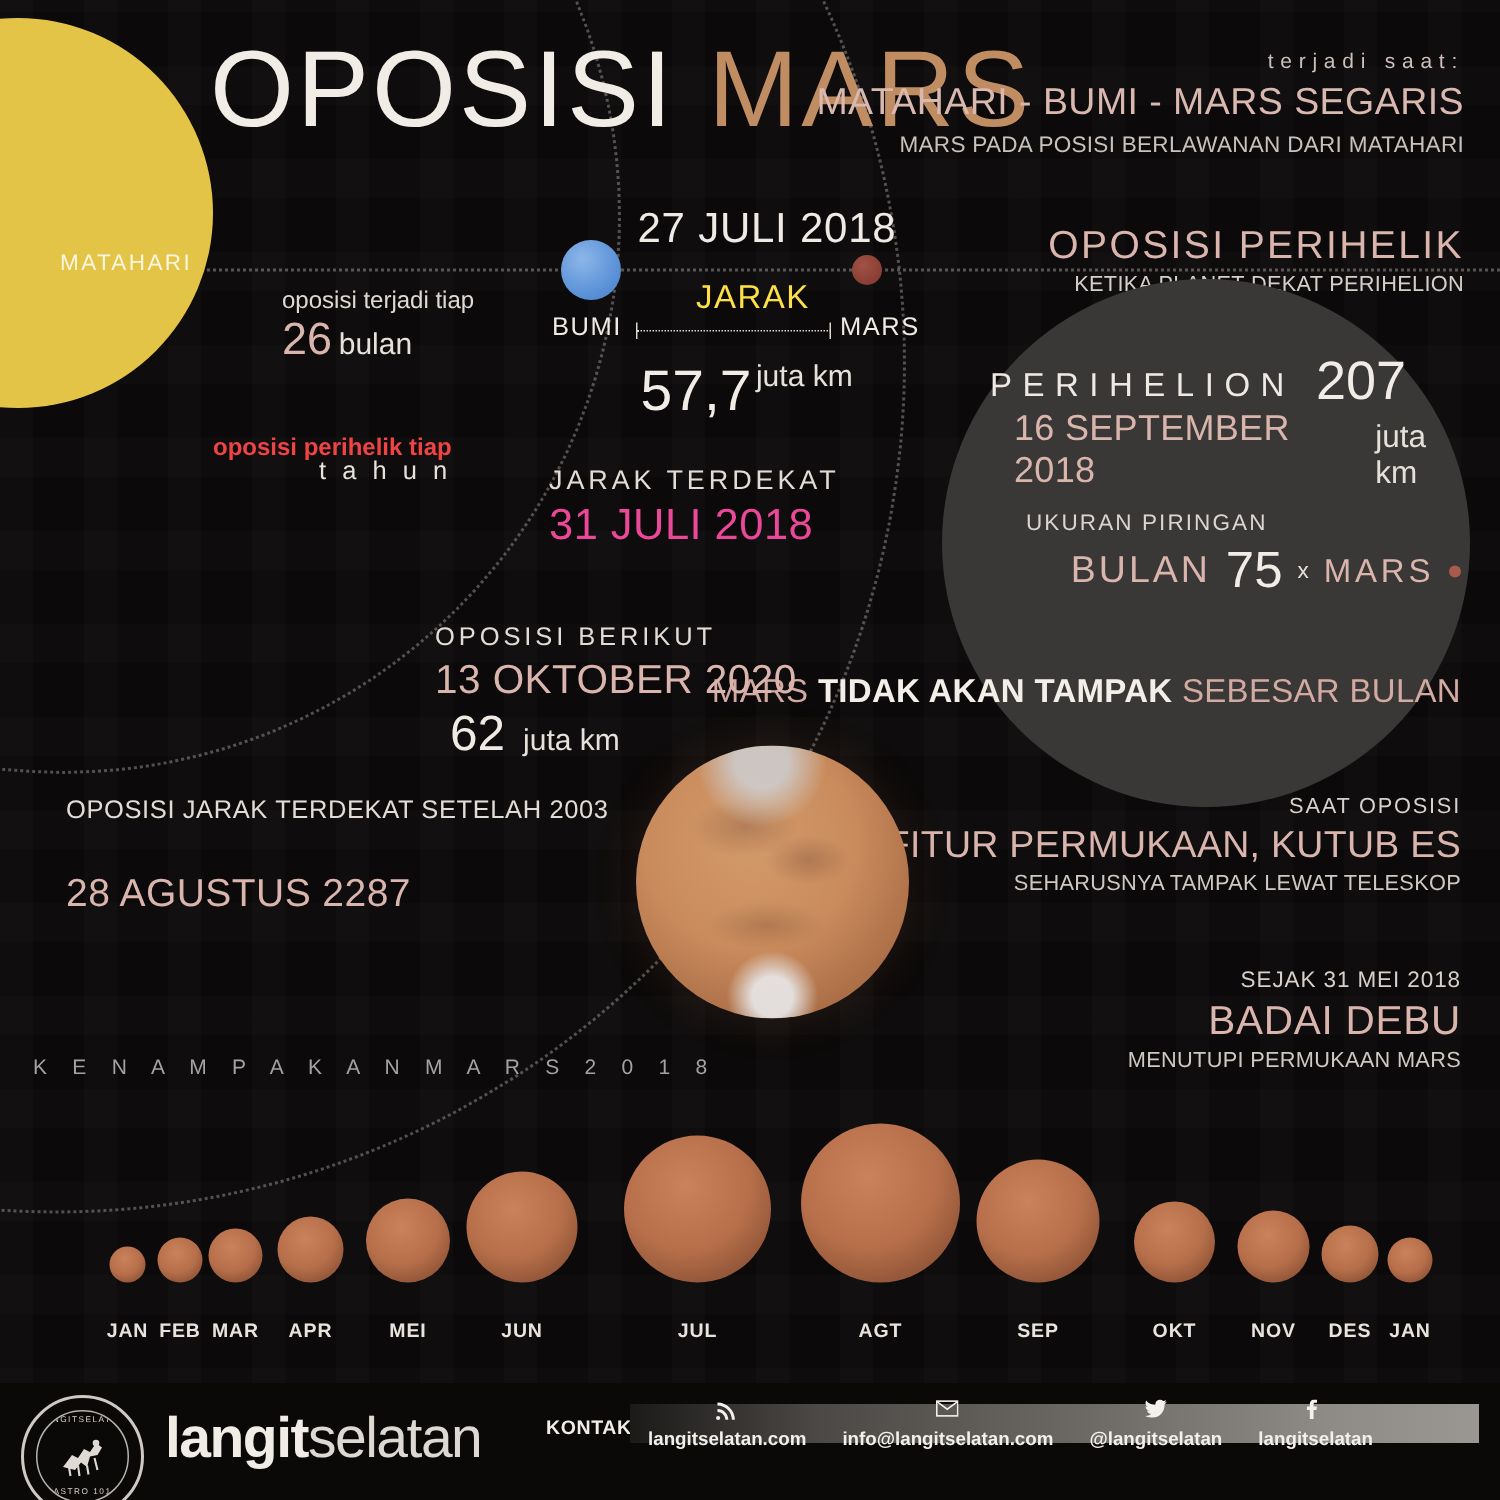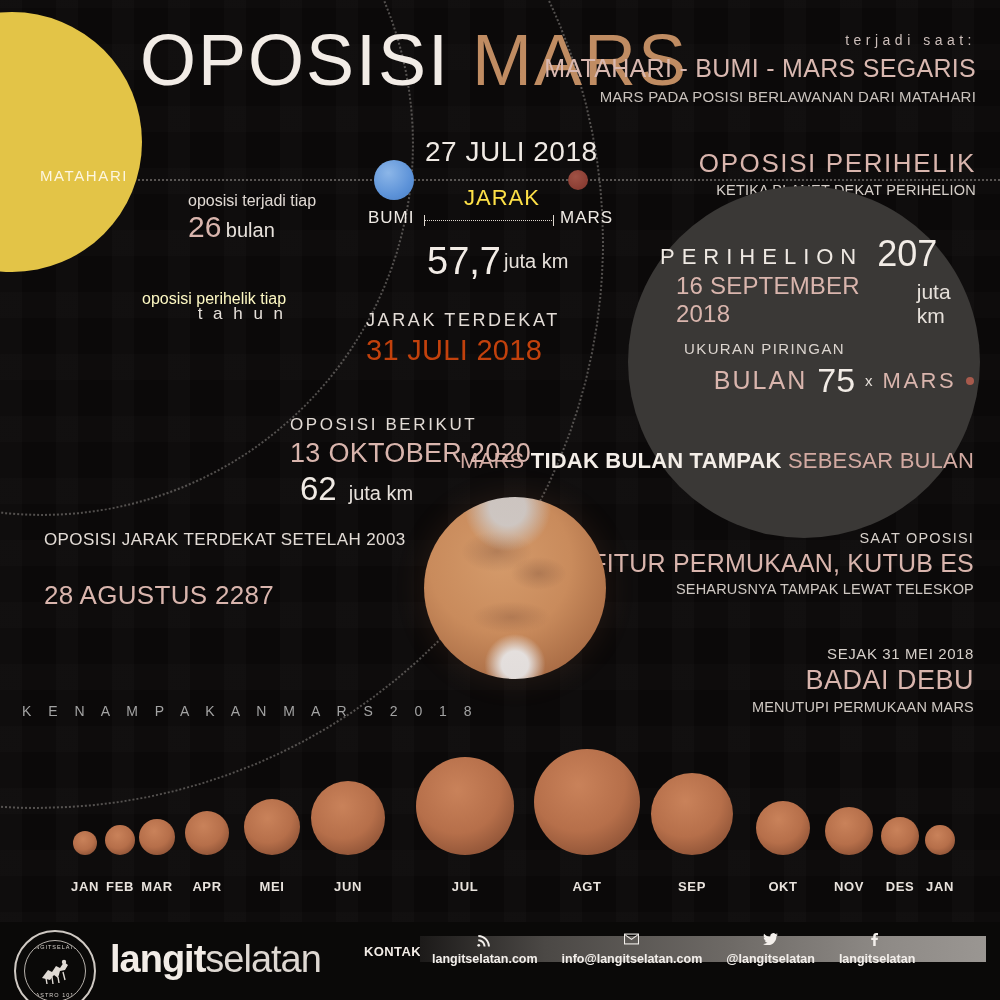--- a/index.html
+++ b/index.html
@@ -126,45 +126,45 @@
   #badai .b{font-size:14.5px;color:#cfc8c2;margin-top:3px;letter-spacing:.2px;}
 
   
   #stat-26{position:absolute;left:188px;top:192px;}
   #stat-26 .c{font-size:16px;color:#e0d9d3;font-weight:300;}
   #stat-26 .r{margin-top:0px;}
   #stat-26 .n{font-size:30px;color:#d9b5ad;font-weight:300;}
   #stat-26 .u{font-size:20px;color:#e7e1db;font-weight:300;}
 
   #stat-15{position:absolute;left:142px;top:290px;}
-  #stat-15 .c{font-size:16px;color:#fef9c3;font-weight:400;}
+  #stat-15 .c{font-size:16px;color:#ef4444;font-weight:700;}
   #stat-15 .r{display:flex;align-items:baseline;gap:6px;}
   #stat-15 .n{font-size:30px;color:#d9b5ad;font-weight:300;}
   #stat-15 .atau{font-size:17px;letter-spacing:2px;color:#e7e1db;font-weight:300;}
   #stat-15 .th{font-size:17px;letter-spacing:3px;color:#e7e1db;font-weight:300;text-align:right;margin-top:-4px;}
 
   #jarak-terdekat{position:absolute;left:366px;top:310px;}
   #jarak-terdekat .c{font-size:18px;letter-spacing:2.6px;color:#e3dcd6;}
-  #jarak-terdekat .d{font-size:29px;color:#c2410c;margin-top:3px;letter-spacing:.3px;}
+  #jarak-terdekat .d{font-size:29px;color:#ec4899;margin-top:3px;letter-spacing:.3px;}
 
   #berikut{position:absolute;left:290px;top:415px;}
   #berikut .c{font-size:17px;letter-spacing:2.6px;color:#e3dcd6;}
   #berikut .d{font-size:27px;color:#d9b5ad;margin-top:3px;letter-spacing:.3px;}
   #berikut .r{display:flex;align-items:baseline;gap:12px;margin-top:1px;padding-left:10px;}
   #berikut .n{font-size:33px;color:#f0eae4;font-weight:300;}
   #berikut .u{font-size:20px;color:#e7e1db;font-weight:300;}
 
   #setelah2003{position:absolute;left:44px;top:530px;}
   #setelah2003 .c{font-size:17px;letter-spacing:.4px;color:#e3dcd6;}
   #setelah2003 .d{font-size:26px;color:#d9b5ad;margin-top:30px;letter-spacing:.3px;}
 
   
   #center-date{position:absolute;left:425px;top:136px;font-size:28px;color:#f0eae4;font-weight:300;letter-spacing:.5px;}
   #jarak-word{position:absolute;left:464px;top:185px;font-size:22px;color:#fde047;font-weight:300;letter-spacing:1px;}
-  #jarak-val{position:absolute;left:427px;top:240px;display:flex;align-items:center;}
+  #jarak-val{position:absolute;left:427px;top:240px;display:flex;align-items:flex-start;}
   #jarak-val .n{font-size:38px;color:#f2ece6;font-weight:300;}
   #jarak-val .u{font-size:20px;color:#e7e1db;font-weight:300;margin-left:3px;}
 
   
   #mars-big{
     position:absolute;left:424px;top:497px;width:182px;height:182px;border-radius:50%;
     background:
       radial-gradient(circle at 50% 92%, rgba(235,240,245,.85) 0 7%, rgba(235,240,245,0) 16%),
       radial-gradient(circle at 46% 6%, rgba(205,218,230,.72) 0 9%, rgba(205,218,230,0) 22%),
       radial-gradient(ellipse 28% 16% at 40% 30%, rgba(120,78,58,.35), rgba(120,78,58,0) 70%),
@@ -247,21 +247,21 @@
     <div id="uk-row">
       <span id="uk-bulan">BULAN</span>
       <span id="uk-num">75</span>
       <span id="uk-x">x</span>
       <span id="uk-mars">MARS</span>
       <span id="uk-dot"></span>
     </div>
   </div>
 
   <div id="tampak">
-    <span class="soft">MARS </span><span class="hard">TIDAK BULAN TAMPAK</span><span class="soft"> SEBESAR BULAN</span>
+    <span class="soft">MARS </span><span class="hard">TIDAK AKAN TAMPAK</span><span class="soft"> SEBESAR BULAN</span>
   </div>
 
   <div id="fitur">
     <div class="c">SAAT OPOSISI</div>
     <div class="m">FITUR PERMUKAAN, KUTUB ES</div>
     <div class="b">SEHARUSNYA TAMPAK LEWAT TELESKOP</div>
   </div>
 
   <div id="badai">
     <div class="c">SEJAK 31 MEI 2018</div>

